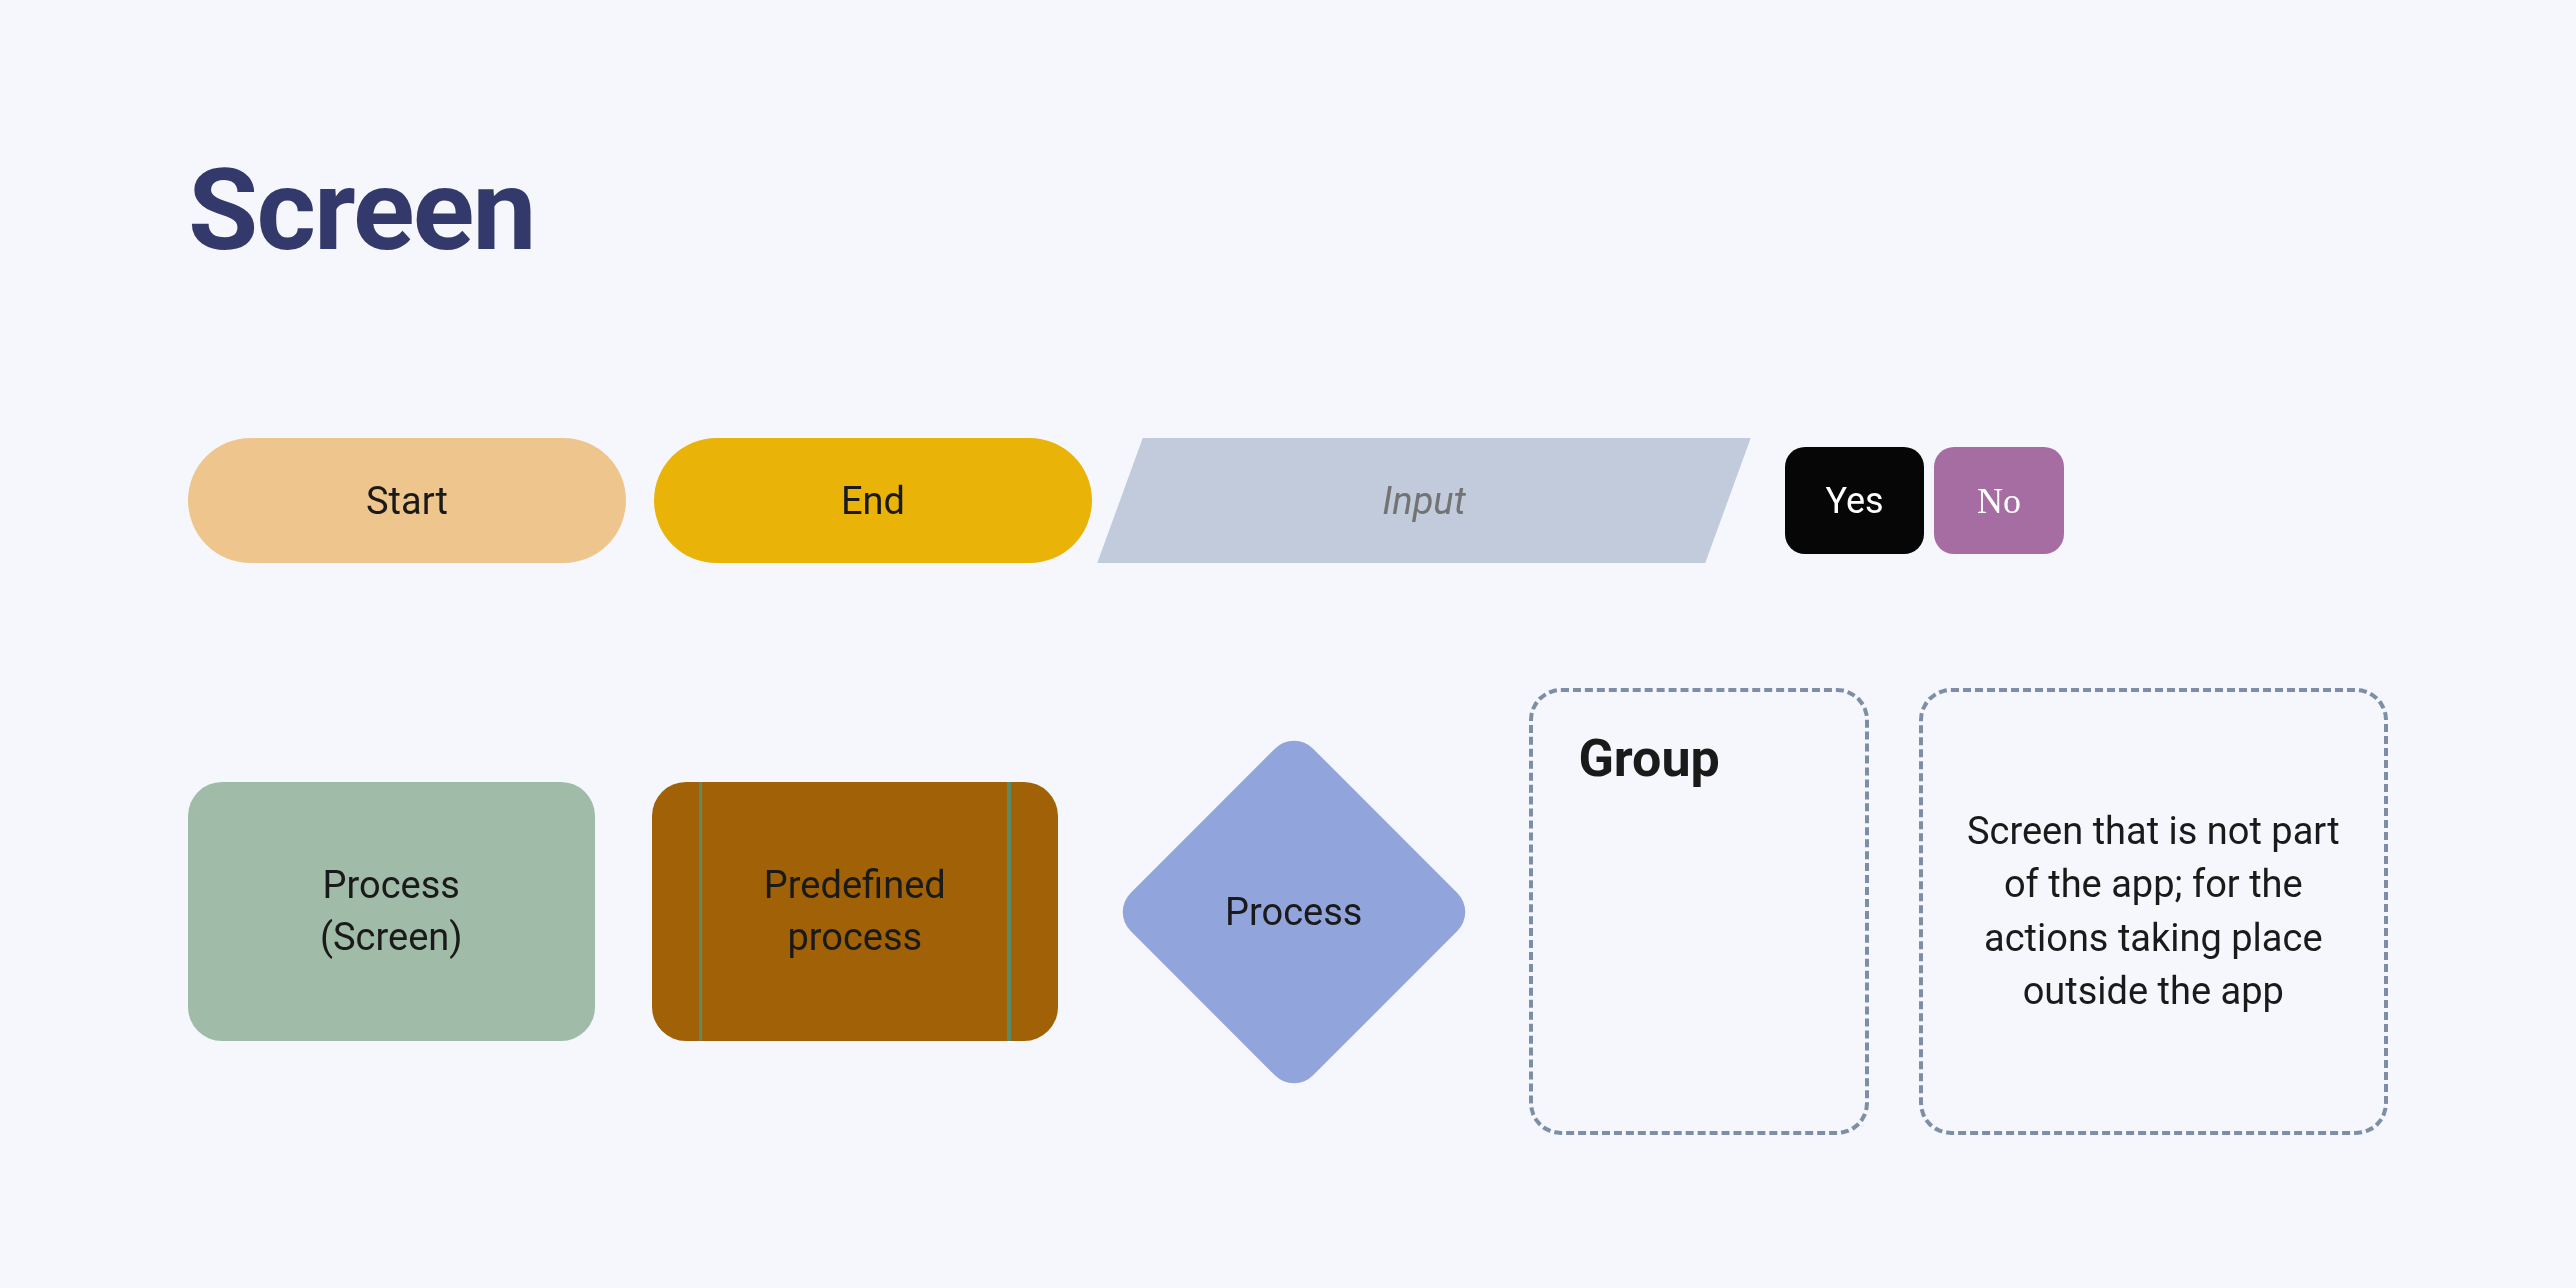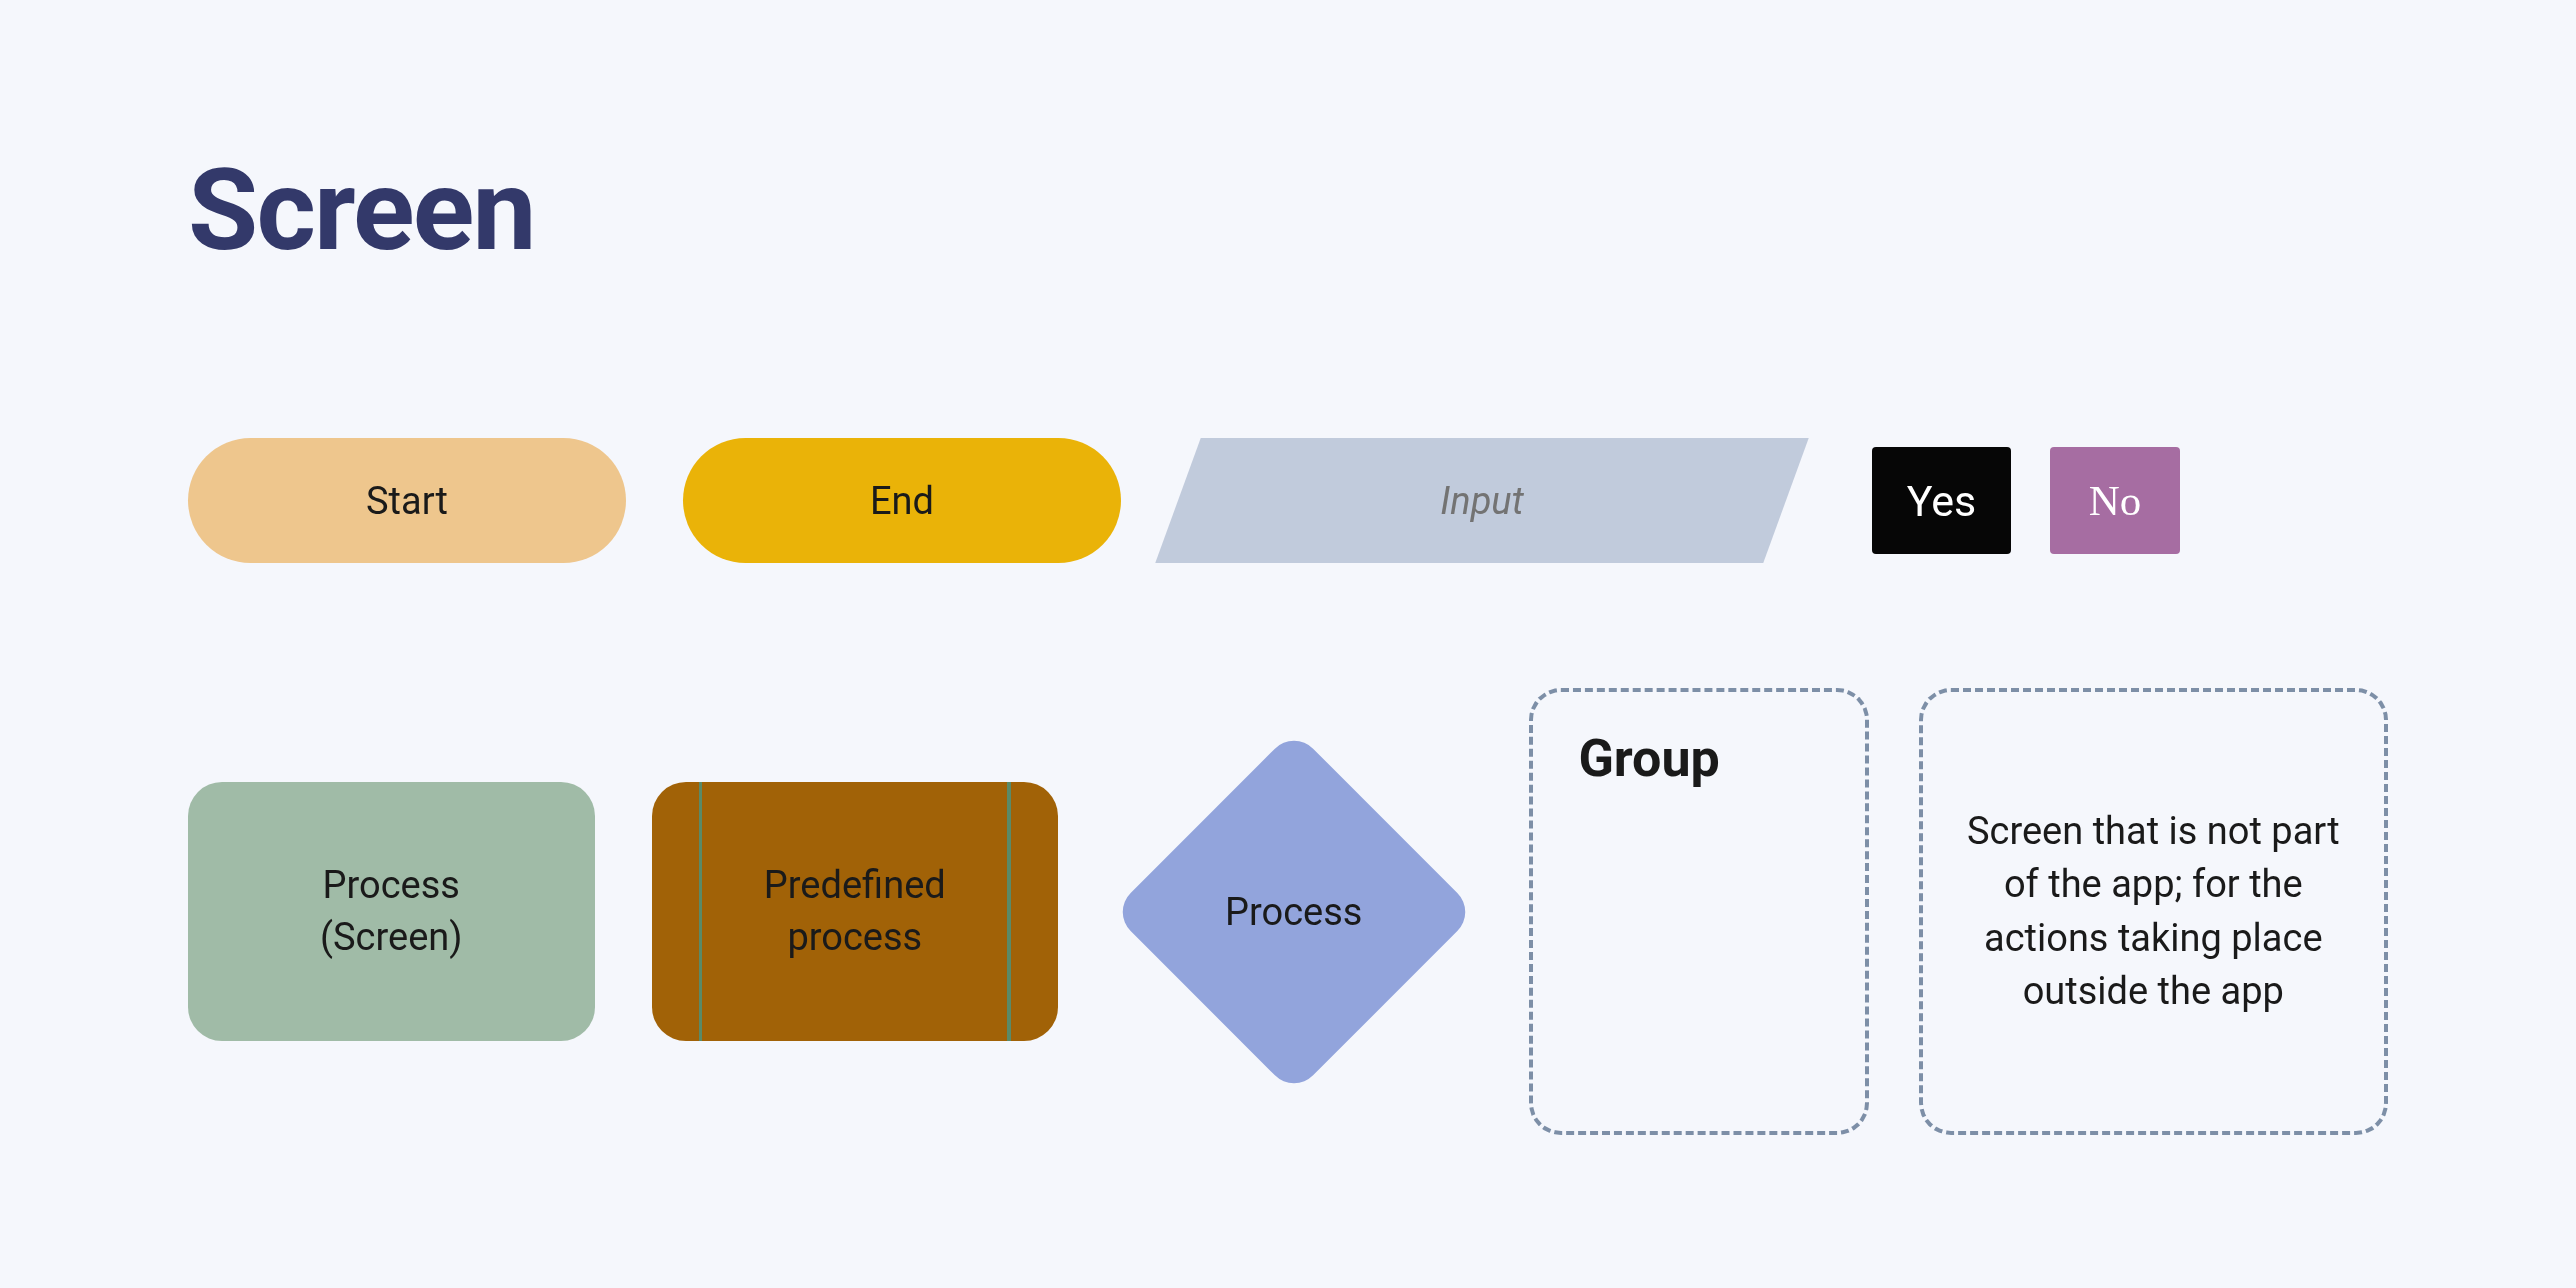--- a/index.html
+++ b/index.html
@@ -17,21 +17,21 @@
     .title {
       font-size: 114px;
       font-weight: 700;
       color: #33396a;
       margin-bottom: 161px;
       letter-spacing: -1.8px;
     }
     .row {
       display: flex;
       align-items: center;
-      gap: 57px;
+      gap: 28px;
       margin-bottom: 125px;
     }
     .row2 {
       display: flex;
       align-items: center;
       gap: 57px;
     }
     .pill {
       border-radius: 89px;
       display: flex;
@@ -65,25 +65,25 @@
       position: absolute;
       inset: 0;
       display: flex;
       align-items: center;
       justify-content: center;
       font-size: 38px;
       color: #737373;
       font-style: italic;
     }
     .chip {
-      border-radius: 4px;
-      display: flex;
-      align-items: center;
-      justify-content: center;
-      font-size: 43px;
+      border-radius: 20px;
+      display: flex;
+      align-items: center;
+      justify-content: center;
+      font-size: 36px;
       height: 107px;
     }
     .chip-yes {
       background-color: #060606;
       color: #ffffff;
       width: 139px;
       margin-left: 29px;
     }
     .chip-no {
       background-color: #a66da2;

